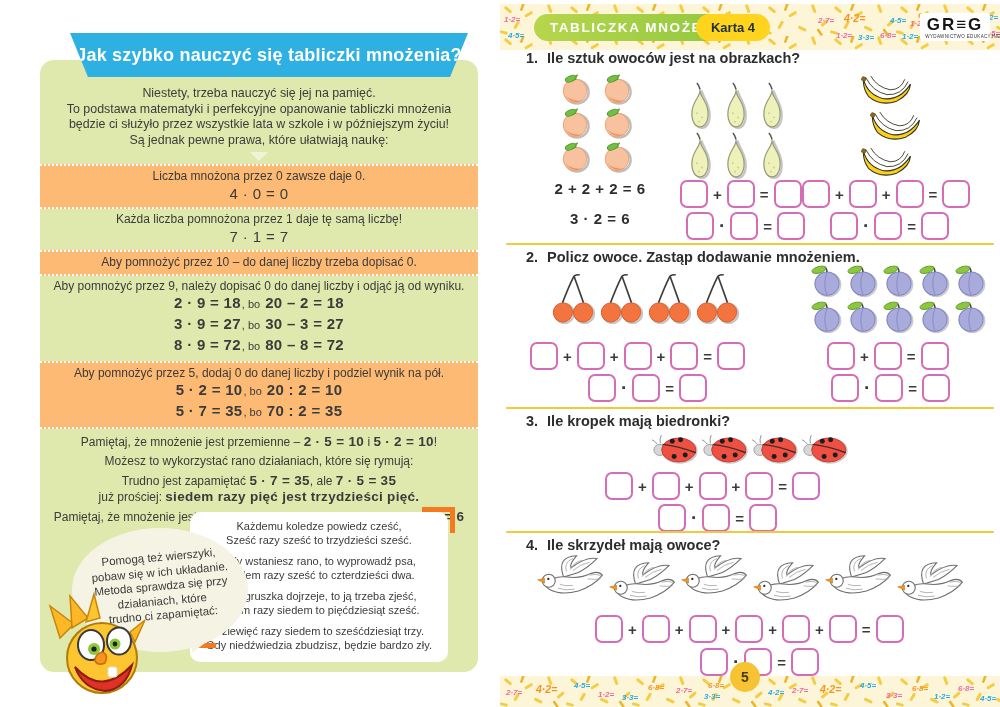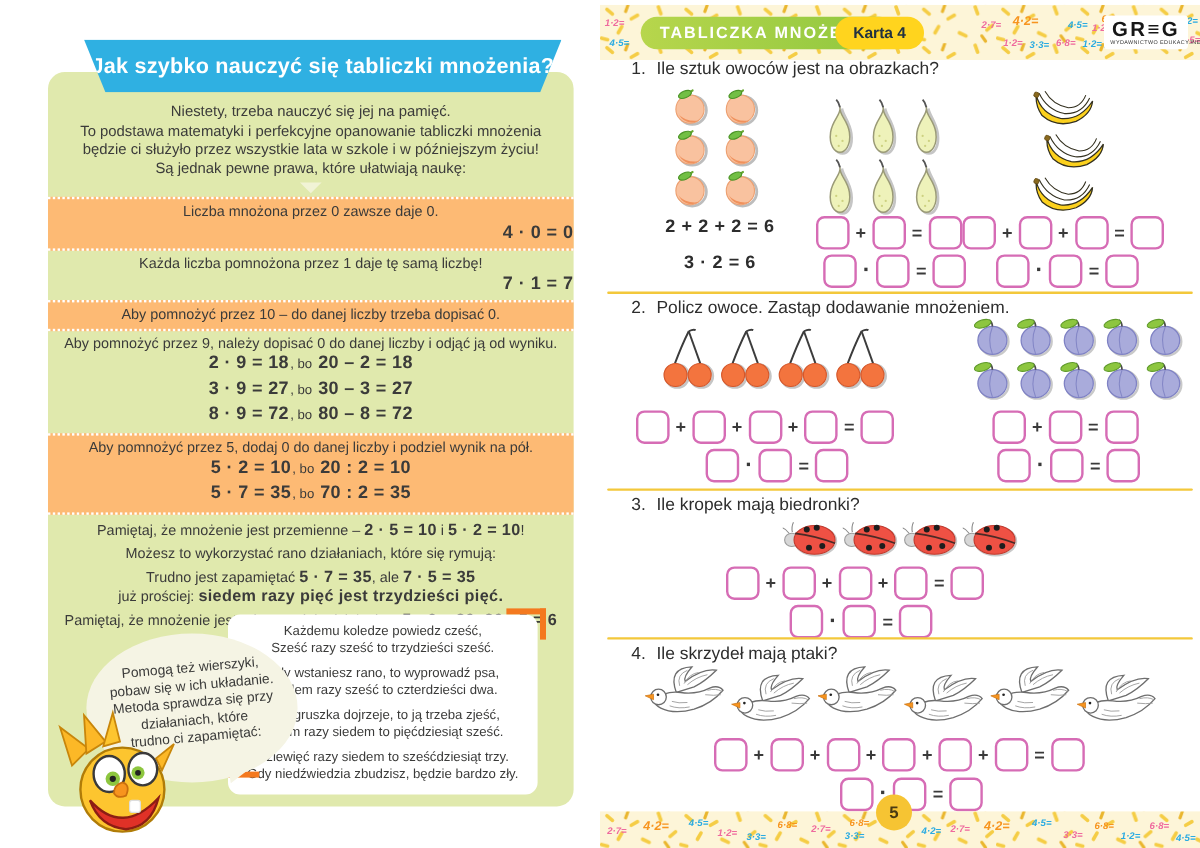--- a/index.html
+++ b/index.html
@@ -12,21 +12,21 @@
           clip-path:polygon(0% 0%,100% 0%,95.5% 100%,4.5% 100%);
           display:flex;align-items:center;justify-content:center;z-index:3;}
   .banner span{color:#fff;font-weight:700;font-size:18px;letter-spacing:.2px;}
   .panel-inner{padding-top:26px;}
   .intro{text-align:center;font-size:12.4px;line-height:15.6px;}
   .down-arrow{width:0;height:0;border-left:9px solid transparent;border-right:9px solid transparent;
               border-top:9px solid #f1f3d6;margin:4px auto 3px;}
   .rule{text-align:center;padding:3px 0 5px;}
   .rule.hl{background:#fdba74;border-top:2px dotted #fff;border-bottom:2px dotted #fff;}
   .rule-text{font-size:12px;white-space:nowrap;}
-  .rule-eq{font-size:15px;font-weight:700;margin-top:2px;letter-spacing:.4px;text-align:right;}
+  .rule-eq{font-size:15px;font-weight:400;margin-top:2px;letter-spacing:.4px;}
   .eqline{font-size:15px;font-weight:700;line-height:19px;letter-spacing:.3px;}
   .bo{font-size:11px;font-weight:400;margin:0 5px 0 1px;letter-spacing:0;}
   .note{text-align:center;font-size:12px;margin-top:5px;white-space:nowrap;}
   .note.tight{margin-top:1px;}
   .note b{font-size:13.5px;letter-spacing:.3px;}
   .bubble{position:absolute;left:32px;top:468px;width:176px;height:124px;background:#f5f4e4;border-radius:50%;z-index:2;}
   .bubble::after{content:"";position:absolute;left:62%;bottom:-14px;width:0;height:0;
                  border:13px solid transparent;border-top:22px solid #f5f4e4;transform:rotate(22deg);}
   .bubble-txt{transform:rotate(-5deg);text-align:center;font-size:11.5px;line-height:14.5px;padding-top:22px;}
   .rhyme-box{position:absolute;left:150px;top:452px;width:258px;height:150px;background:#fff;border-radius:10px;z-index:1;}
@@ -46,21 +46,21 @@
   .pill-green span{color:#fff;font-weight:700;font-size:13.5px;letter-spacing:1.6px;}
   .pill-karta{position:absolute;left:196px;top:14px;width:74px;height:27px;border-radius:14px;background:#ffd41e;
               display:flex;align-items:center;justify-content:center;z-index:3;}
   .pill-karta span{color:#223240;font-weight:700;font-size:13px;}
   .logo{position:absolute;right:10px;top:13px;width:66px;background:#fff;padding:3px 2px 2px;border-radius:3px;text-align:center;z-index:4;}
   .logo-word{font-weight:700;font-size:17px;letter-spacing:2px;color:#161616;line-height:17px;}
   .logo-sub{font-size:5px;letter-spacing:.4px;color:#333;white-space:nowrap;transform:scale(.9);}
   .deq{position:absolute;font-weight:700;font-style:italic;font-size:8px;z-index:2;white-space:nowrap;}
   .deq.lg{font-size:10.5px;}
   .pk{color:#ef6a9e;} .or{color:#f7941e;} .bl{color:#2aabe2;}
-  .ex-title{position:absolute;left:26px;font-size:14.5px;font-weight:400;color:#2d2d2d;}
+  .ex-title{position:absolute;left:26px;font-size:14.5px;font-weight:700;color:#2d2d2d;}
   .ex-num{margin-right:9px;}
   .icons{position:absolute;display:grid;gap:2px;}
   .eqrow{position:absolute;display:flex;align-items:center;gap:5px;}
   .abox{width:24px;height:24px;border:2.5px solid #d66cb5;border-radius:7px;background:#fff;display:inline-block;}
   .op{font-weight:700;font-size:15px;color:#3a3a3a;}
   .op.dot{font-size:19px;}
   .solved{position:absolute;width:170px;text-align:center;font-weight:700;font-size:15px;letter-spacing:.5px;color:#2d2d2d;}
   .divider{position:absolute;left:6px;width:488px;height:2px;background:#f3c83b;border-radius:1px;}
   .page-circle{position:absolute;left:230px;top:662px;width:30px;height:30px;border-radius:50%;background:#f6c433;
                display:flex;align-items:center;justify-content:center;font-weight:700;font-size:14px;color:#4a3b12;z-index:3;}
@@ -477,21 +477,21 @@
         <span class="abox"></span>
         <span class="op dot">·</span>
         <span class="abox"></span>
         <span class="op">=</span>
         <span class="abox"></span>
       </div>
 
     <div class="divider" style="top:531px"></div>
 
     <div class="ex-title" style="top:537px">
-      <span class="ex-num">4.</span><span>Ile skrzydeł mają ptaki?</span>
+      <span class="ex-num">4.</span><span>Ile skrzydeł mają owoce?</span>
     </div>
     <div class="icons birds" style="left: 36px; top: 553px; grid-template-columns: repeat(6, auto);">
         <svg width="70" height="50">
           <use href="#bird"></use>
         </svg>
         <svg width="70" height="50">
           <use href="#bird"></use>
         </svg>
         <svg width="70" height="50">
           <use href="#bird"></use>

